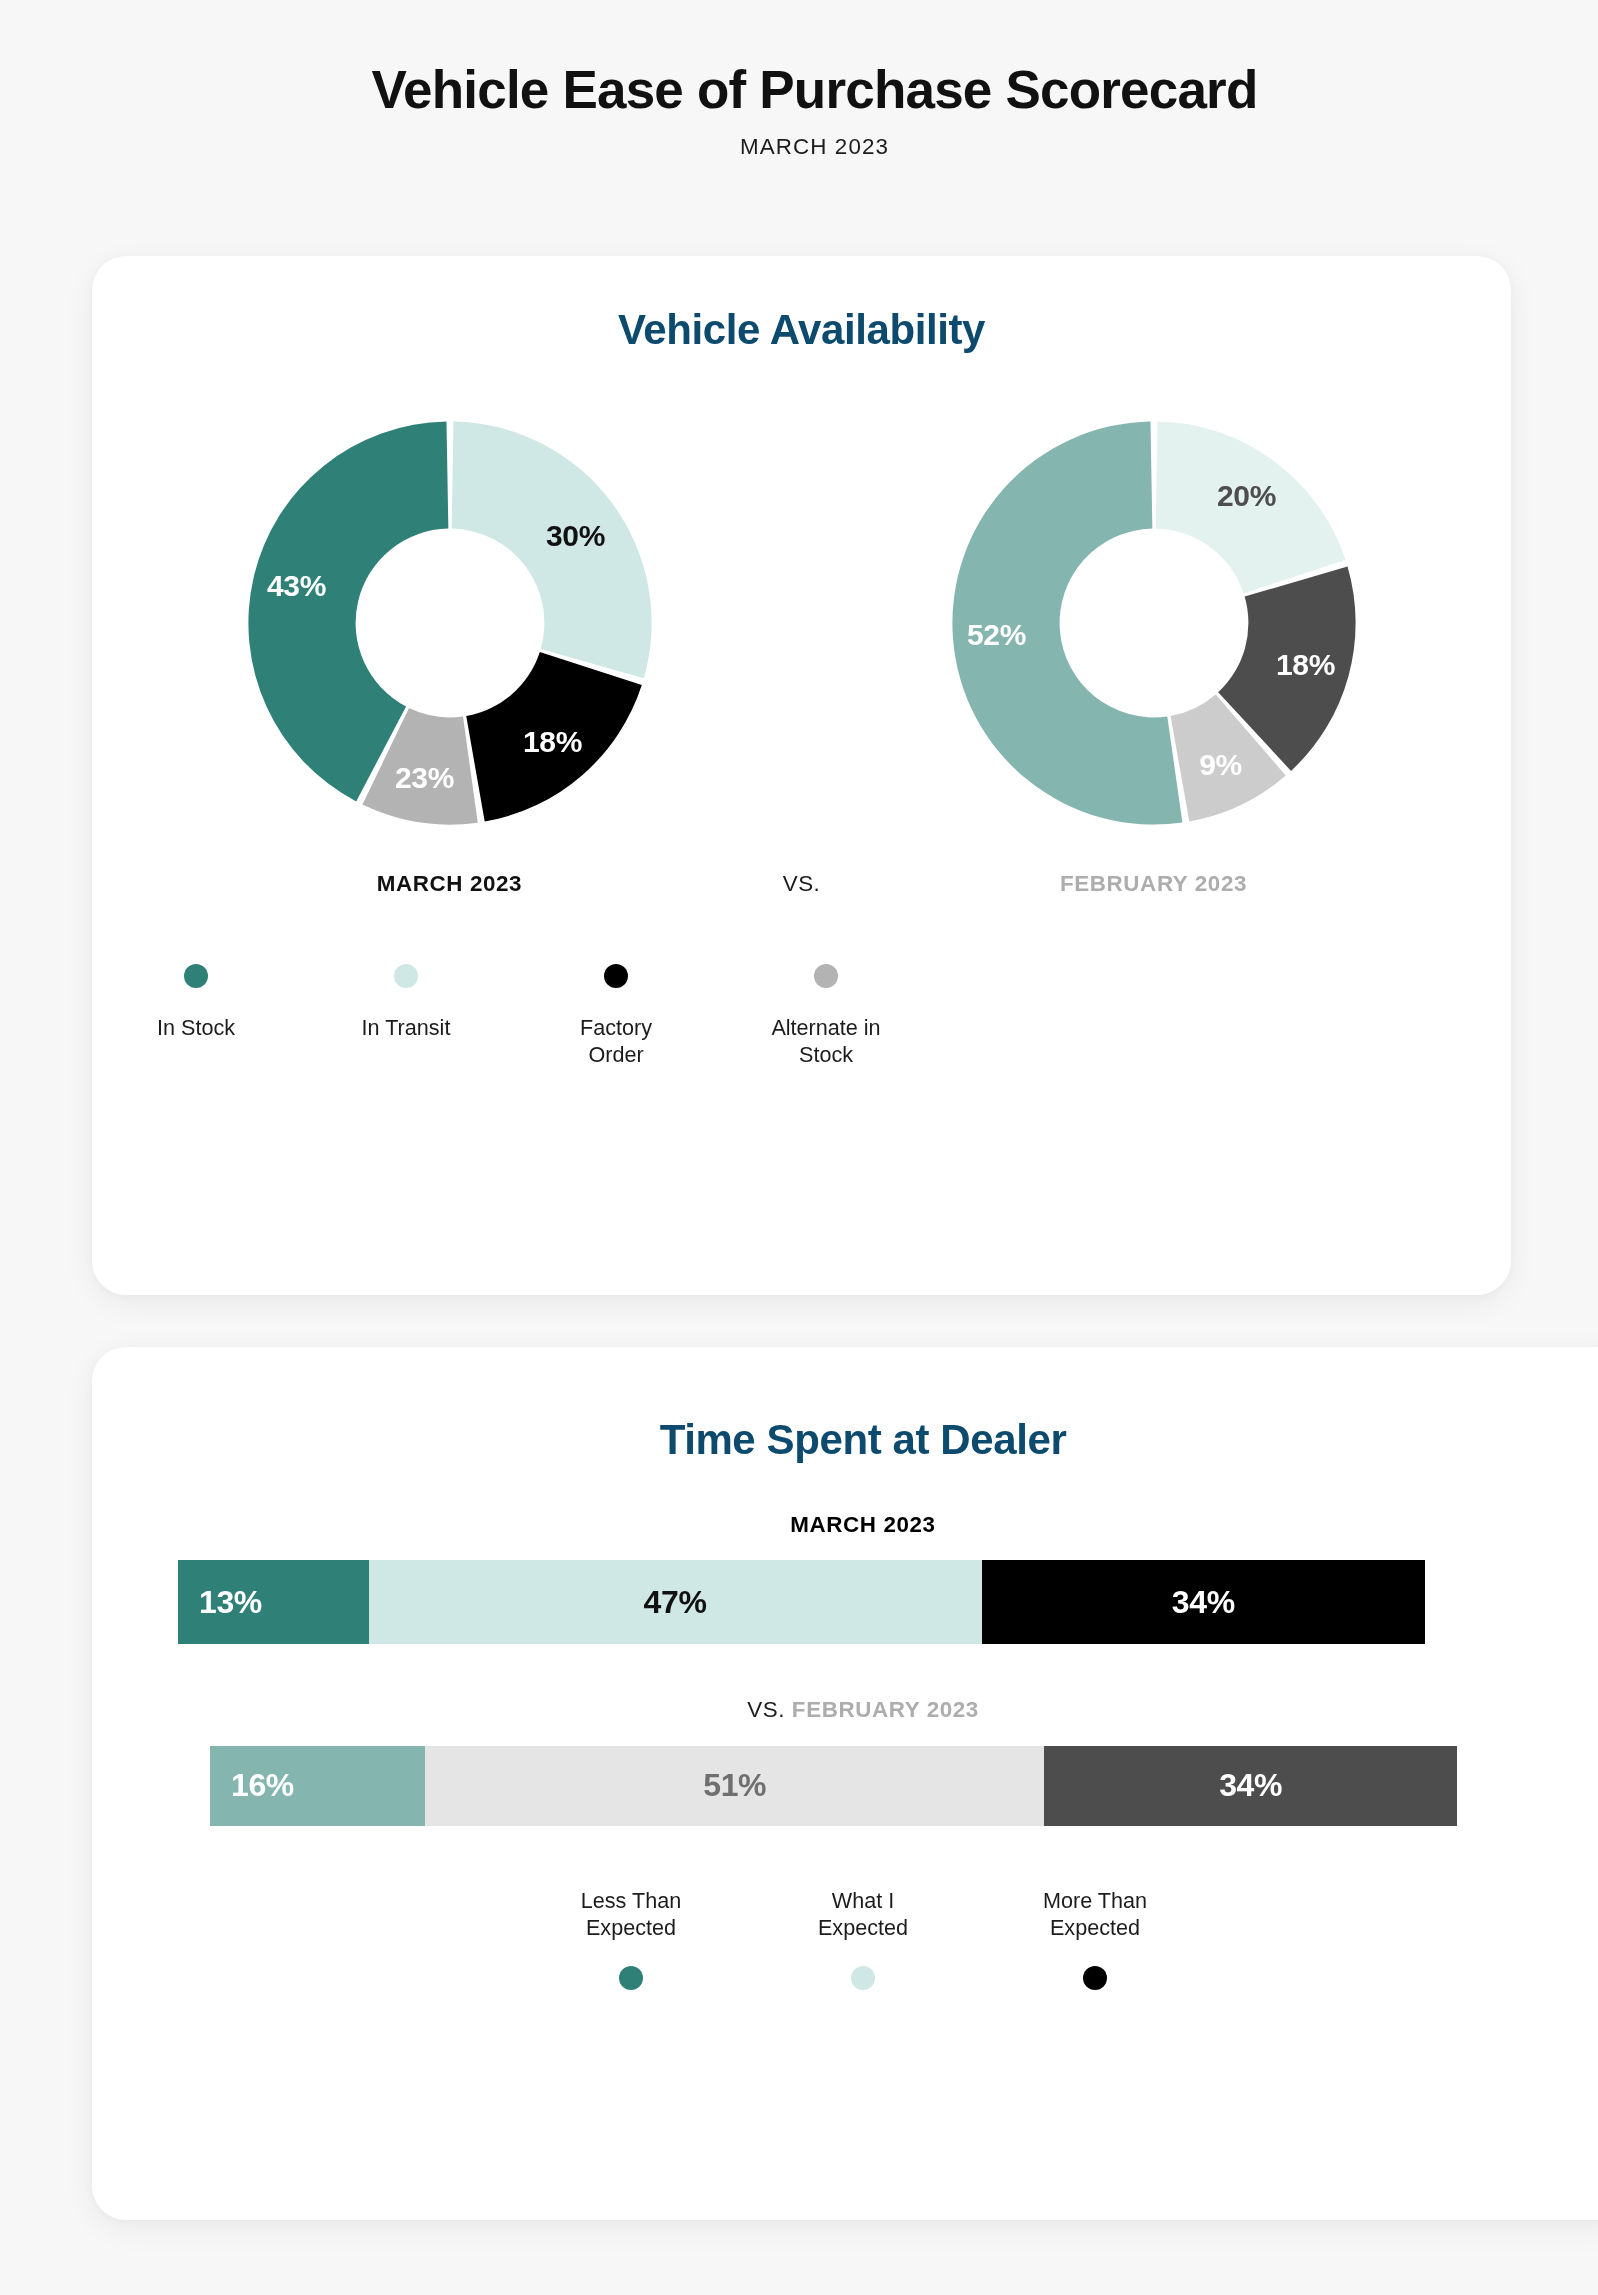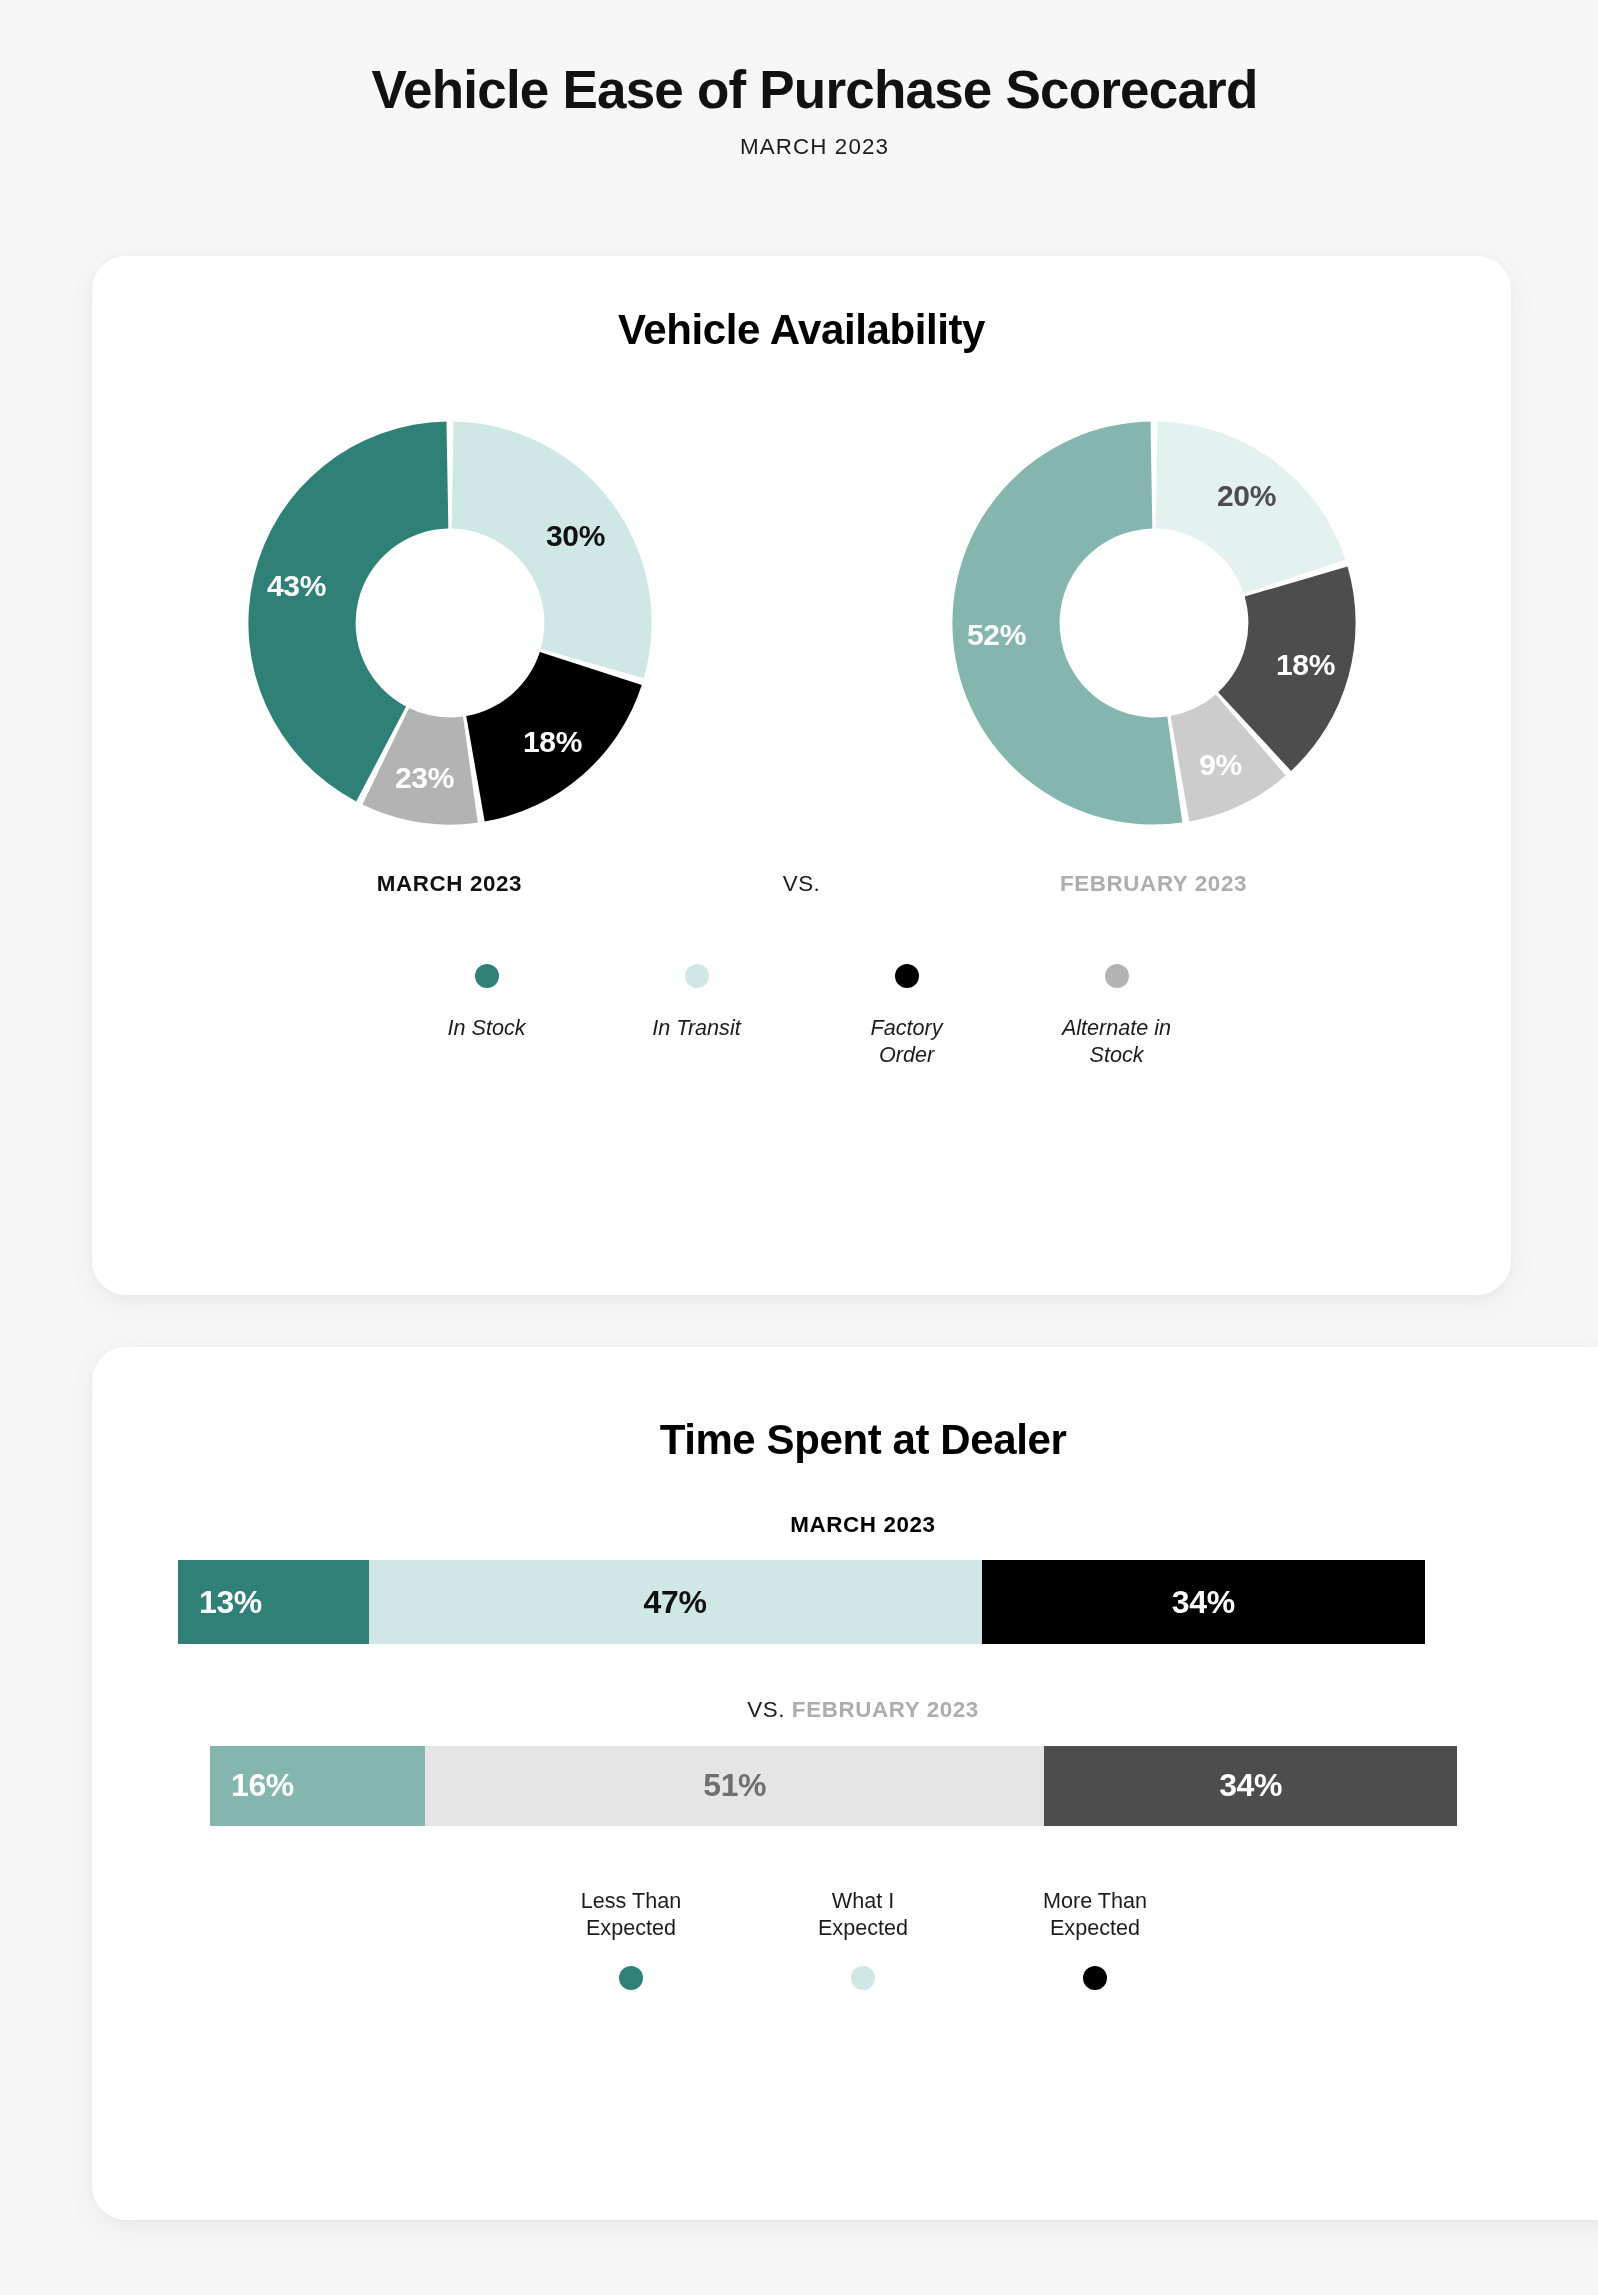--- a/index.html
+++ b/index.html
@@ -27,21 +27,21 @@
     background: #ffffff;
     border-radius: 34px;
     box-shadow: 0 8px 32px rgba(0,0,0,0.055), 0 1.6px 8px rgba(0,0,0,0.03);
     position: absolute;
   }
   #card-availability { left: 92px; top: 256px; width: 1419px; height: 1039px; }
   #card-time        { left: 92px; top: 1347px; width: 1542px; height: 873px; }
 
   .card-title {
     text-align: center; font-size: 42px; font-weight: bold;
-    color: #000000; letter-spacing: -0.4px;
+    color: #0c4a6e; letter-spacing: -0.4px;
   }
 
   
   .donut-row {
     display: flex; align-items: flex-start; justify-content: center;
     margin-top: 45px; gap: 0px;
   }
   .donut-block { width: 496px; text-align: center; }
   .donut-wrap { position: relative; width: 448px; height: 448px; margin: 0 auto; }
   .donut-wrap svg { display: block; width: 448px; height: 448px; }
@@ -58,22 +58,22 @@
   .vs-text { font-size: 22.4px; color: #1c1c1c; letter-spacing: 0.5px; }
 
   .slice-label {
     position: absolute; font-size: 30px; font-weight: bold;
     letter-spacing: -0.4px; transform: translate(-50%, -50%);
     white-space: nowrap;
   }
 
   
   .legend-donut {
-    display: flex; justify-content: center; align-items: flex-start;
-    margin-top: 67px; gap: 2px; font-style: italic;
+    display: flex; align-items: flex-start;
+    margin-top: 67px; gap: 2px;
   }
   .legend-item { width: 208px; text-align: center; }
   .legend-dot {
     width: 24px; height: 24px; border-radius: 50%;
     margin: 0 auto 25.6px auto; display: block;
   }
   .legend-text {
     font-size: 21.6px; color: #1c1c1c; line-height: 1.28; font-weight: 400;
   }
 

